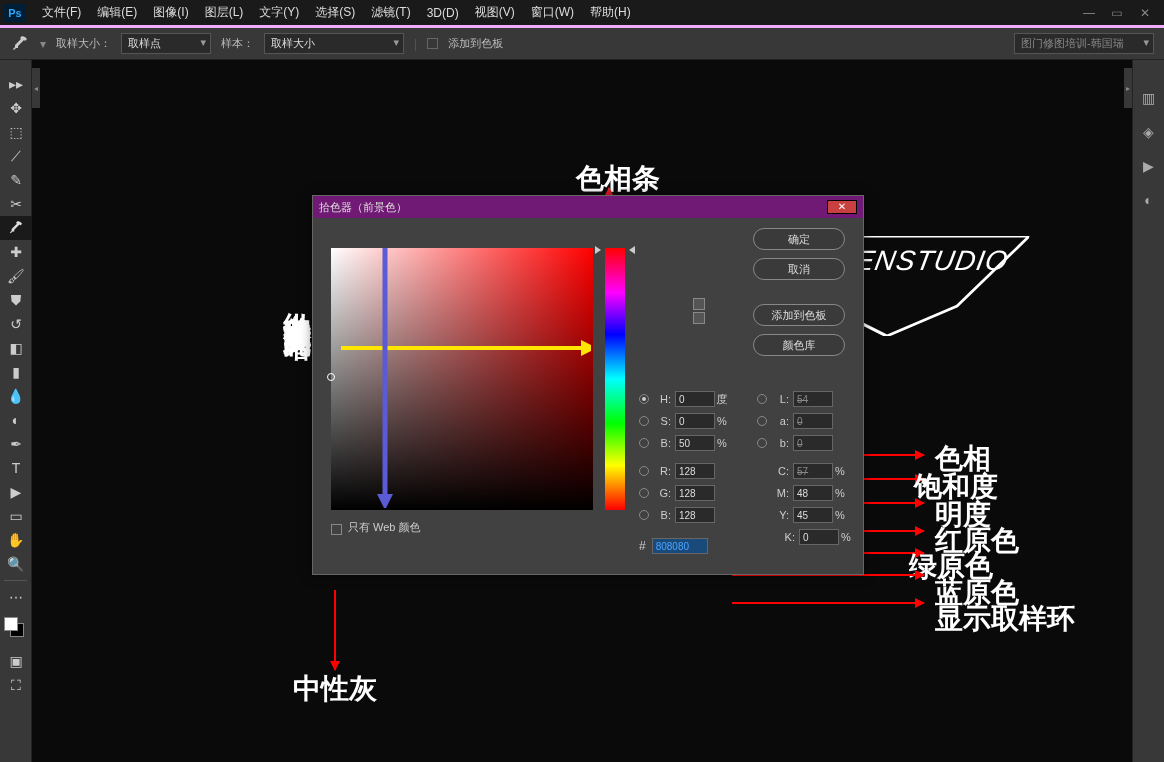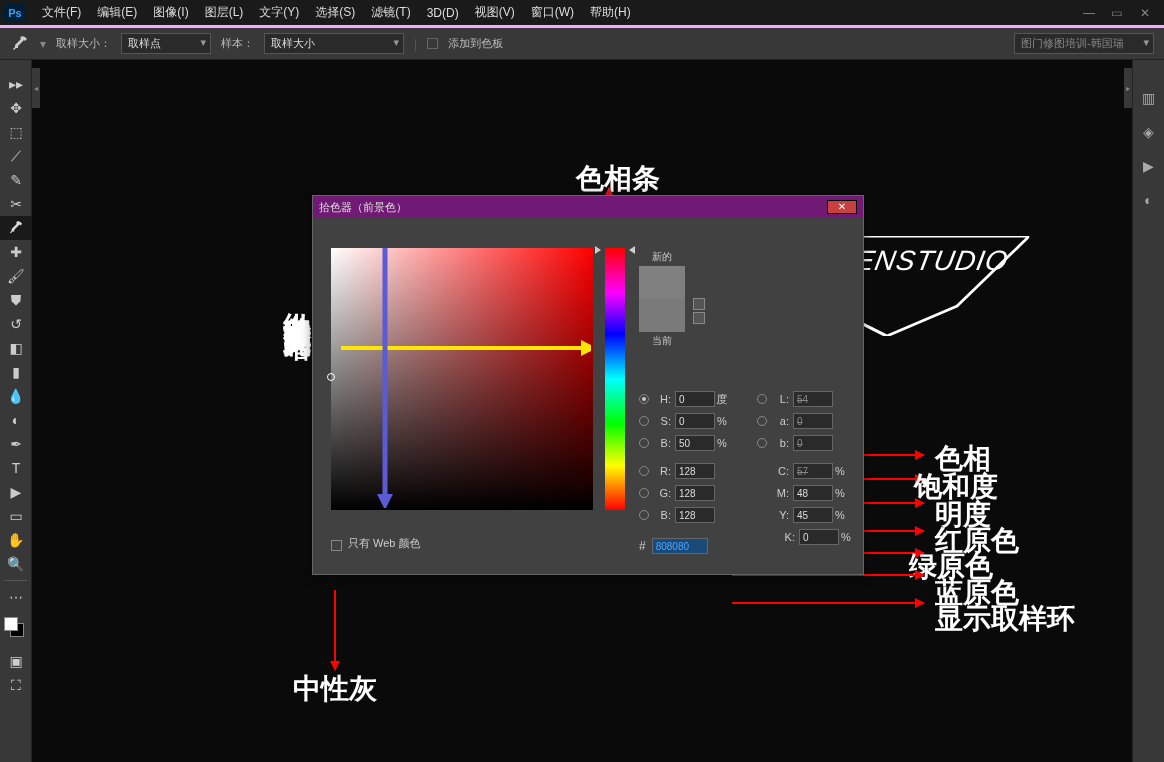--- a/index.html
+++ b/index.html
@@ -52,21 +52,21 @@
 .frow{display:flex;align-items:center;height:22px;}
 .radio{width:10px;height:10px;border:1px solid #888;border-radius:50%;margin-right:4px;display:inline-block;position:relative;}
 .radio.on::after{content:"";position:absolute;inset:2px;background:#ccc;border-radius:50%;}
 .flab{width:18px;text-align:right;margin-right:4px;}
 .finput{width:40px;height:16px;background:#2a2a2a;border:1px solid #666;color:#ddd;padding:0 3px;font-size:10px;text-align:left;}
 .funit{width:14px;text-align:center;}
 .fcol2{margin-left:28px;}
 .finput.struck{text-decoration:line-through;color:#888;}
 .hexrow{position:absolute;left:326px;top:320px;display:flex;align-items:center;gap:6px;}
 .hexin{width:56px;height:16px;background:#2a2a2a;border:1px solid #666;color:#4aa3ff;padding:0 3px;font-size:10px;background:#1a4a7a;}
-.webonly{position:absolute;left:18px;top:302px;display:flex;align-items:flex-end;gap:6px;font-size:11px;color:#ccc;margin-top:16px;}
+.webonly{position:absolute;left:18px;top:302px;display:flex;align-items:flex-end;gap:6px;font-size:11px;color:#ccc;}
 .webchk{width:11px;height:11px;border:1px solid #888;}
 
 .anno{position:absolute;color:#fff;font-size:28px;font-weight:bold;font-family:"SimHei","Microsoft YaHei";}
 .anno-v{writing-mode:vertical-rl;letter-spacing:2px;}
 .arrow-red{position:absolute;height:2px;background:#f00;}
 .arrow-red::after{content:"";position:absolute;right:-1px;top:-4px;border-left:10px solid #f00;border-top:5px solid transparent;border-bottom:5px solid transparent;}
 .arrow-down{position:absolute;width:2px;background:#f00;}
 .arrow-down::after{content:"";position:absolute;bottom:-1px;left:-4px;border-top:10px solid #f00;border-left:5px solid transparent;border-right:5px solid transparent;}
 .arrow-up{position:absolute;width:2px;background:#ed1c24;}
 .arrow-up::after{content:"";position:absolute;top:-1px;left:-4px;border-bottom:10px solid #ed1c24;border-left:5px solid transparent;border-right:5px solid transparent;}
@@ -211,33 +211,32 @@
 
       <svg style="position:absolute;left:44px;top:0" width="20" height="260">
         <line x1="10" y1="0" x2="10" y2="246" stroke="#5b5bd6" stroke-width="5"></line>
         <polygon points="2,246 10,262 18,246" fill="#5b5bd6"></polygon>
       </svg>
     </div>
     <div class="huebar">
       <div class="hue-mark"></div>
     </div>
 
-    <div class="preview">
-      <div class="prev-lbl">新的</div>
-      <div class="prev-box">
-        <div class="prev-new"></div>
-        <div class="prev-cur"></div>
-      </div>
-      <div class="prev-lbl">当前</div>
-    </div>
     <div class="cubes">
       <div class="cube"></div>
       <div class="cube"></div>
     </div>
 
+    <div class="btns">
+      <button class="pbtn">确定</button>
+      <button class="pbtn">取消</button>
+      <div style="height:8px"></div>
+      <button class="pbtn">添加到色板</button>
+      <button class="pbtn">颜色库</button>
+    </div>
 
     <div class="fields">
       <div class="frow">
         <span class="radio on"></span>
         <span class="flab">H:</span>
         <input class="finput" value="0" style="">
         <span class="funit">度</span>
         <span class="fcol2"></span>
         <span class="radio"></span>
         <span class="flab">L:</span>

